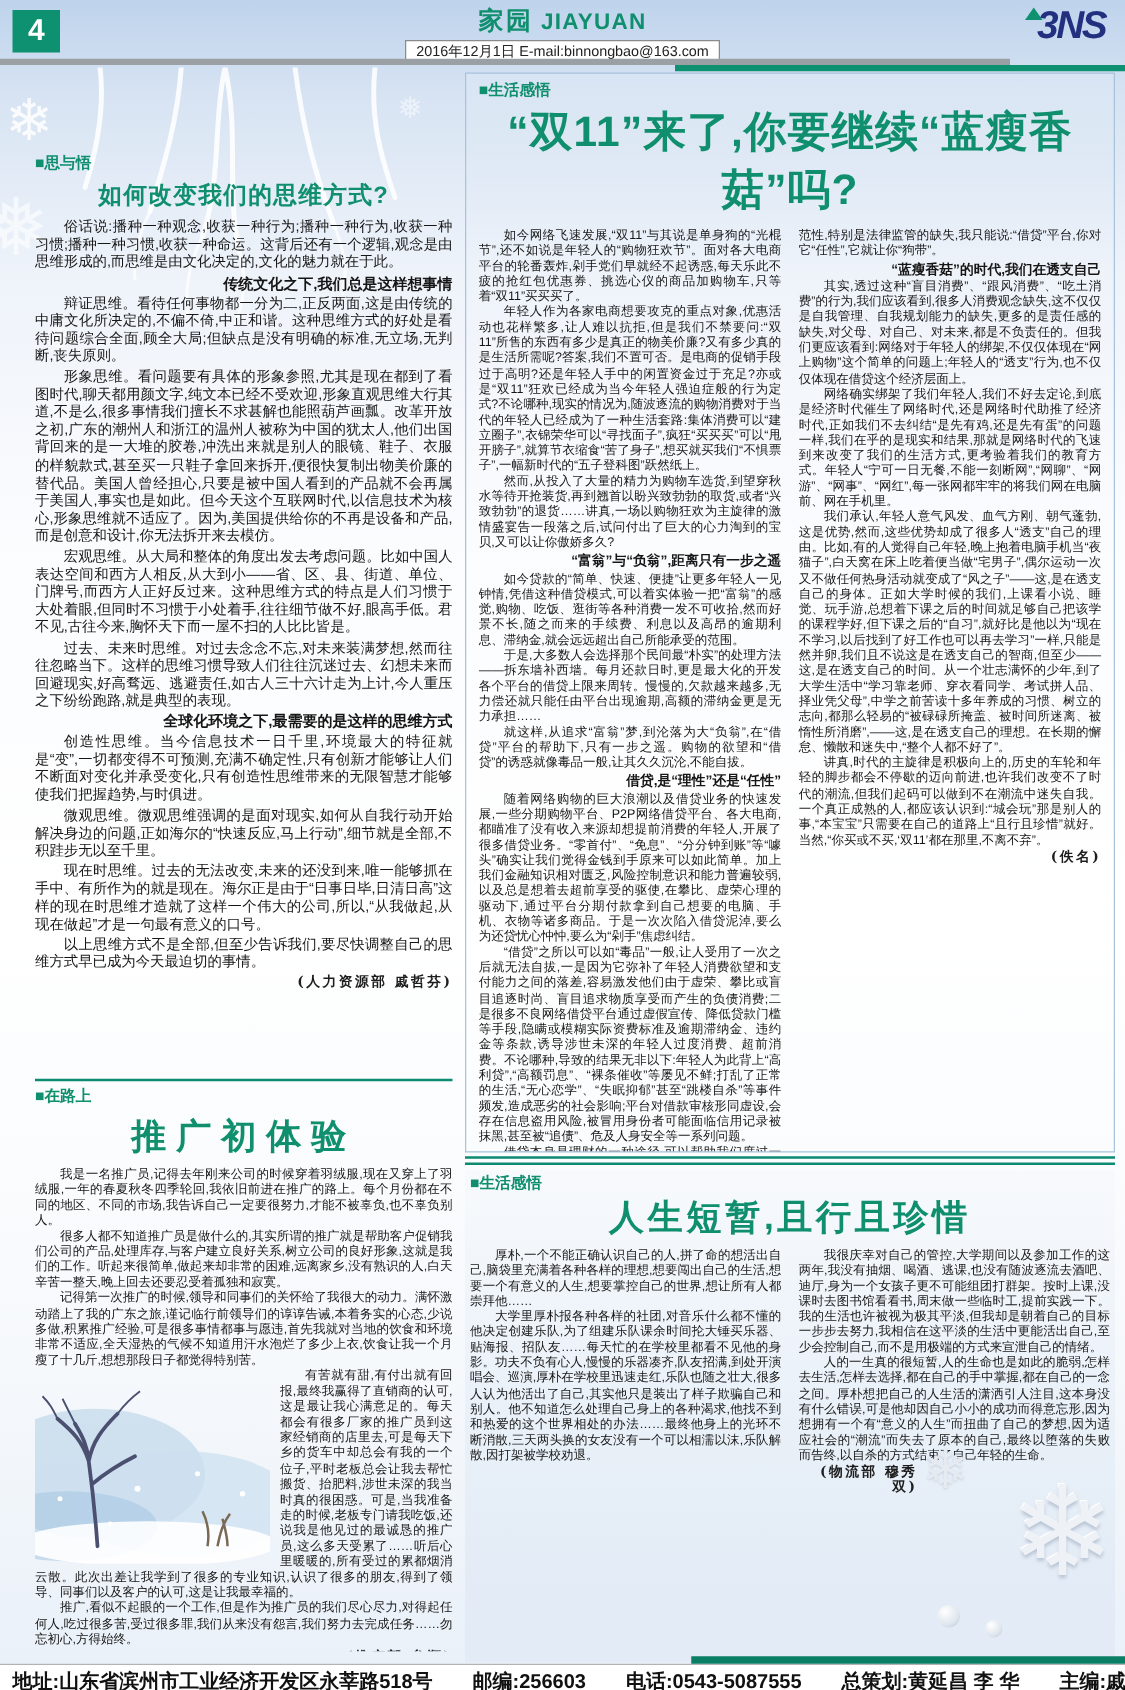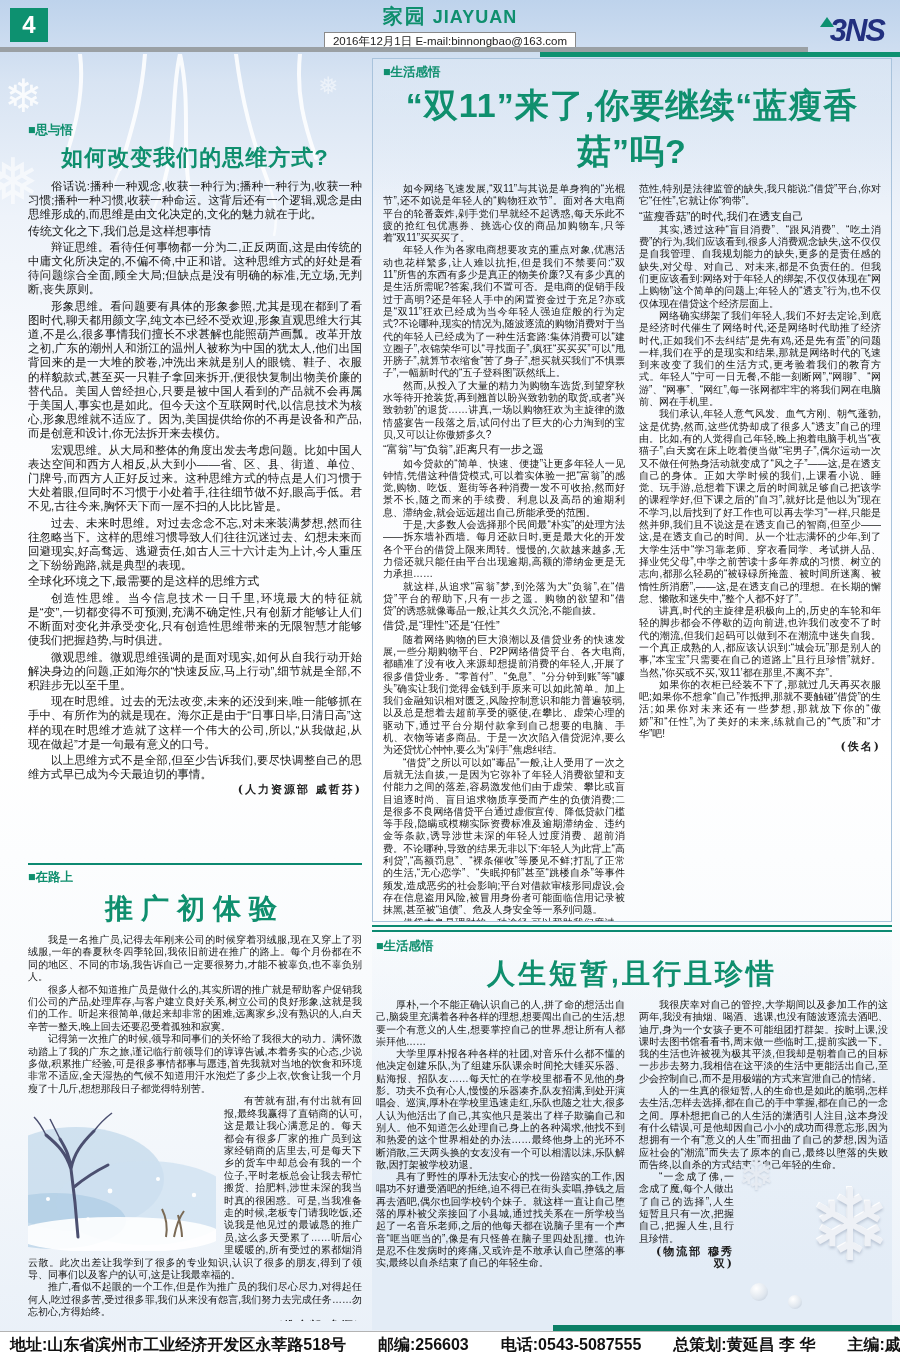--- a/index.html
+++ b/index.html
@@ -14,43 +14,43 @@
     background:linear-gradient(180deg,#bed3ec 0%,#d8e4f3 6%,#eef3fa 16%,#fbfcfe 32%,#ffffff 55%,#f6f9fc 80%,#e9f0f8 100%);}
   
   .header{position:absolute;left:0;top:0;width:100%;height:58px;}
   .pagenum{position:absolute;left:10px;top:8px;width:38px;height:34px;background:#0d9170;color:#fff;
     font-weight:bold;font-size:24px;display:flex;align-items:center;justify-content:center;}
   .masthead{position:absolute;left:0;right:0;top:3px;text-align:center;}
   .mh-cn{color:var(--green);font-weight:bold;font-size:20px;letter-spacing:2px;}
   .mh-py{color:var(--green);font-weight:bold;font-size:18px;margin-left:6px;letter-spacing:1px;}
   .datebox{display:inline-block;margin-top:2px;border:1px solid #8a8a8a;box-shadow:0 0 0 2px #fff inset;
     background:#fff;padding:1px 8px;font-size:11.5px;color:#222;}
-  .bns{position:absolute;right:16px;top:15px;font-style:italic;font-weight:900;font-size:31px;
+  .bns{position:absolute;right:16px;top:4px;font-style:italic;font-weight:900;font-size:31px;
     color:var(--navy);letter-spacing:-2px;line-height:1;}
   .bns-accent{display:inline-block;width:0;height:0;border-left:7px solid transparent;
     border-right:7px solid transparent;border-bottom:10px solid #0d9170;margin:0 -4px 14px -10px;}
   .bar-gray{position:absolute;left:0;top:47px;width:808px;height:5px;background:#9aa0a4;}
   .bar-green{position:absolute;left:540px;top:52px;width:360px;height:5px;background:#0d9170;}
   
   .col-left{position:absolute;left:28px;top:58px;width:334px;height:1268px;}
   .col-right{position:absolute;left:372px;top:58px;width:520px;height:1268px;}
   .sky-decor{position:absolute;left:-28px;top:-4px;width:364px;height:310px;pointer-events:none;}
   
   .sec-tag{color:var(--green);font-weight:bold;font-size:12.5px;}
   .art-title{color:var(--green);font-weight:bold;text-align:center;margin:4px 0 6px 0;}
   
   .blk{margin:0;color:var(--ink);text-align:justify;}
   .blk-p{text-indent:2em;}
   .lead{font-weight:normal;}
-  .blk-h{text-align:left;font-weight:normal;margin:2px 0;}
+  .blk-h{text-align:right;font-weight:bold;margin:2px 0;}
   .blk-sign{text-align:right;font-family:"DejaVu Serif","Liberation Serif",serif;font-weight:bold;
     font-size:11px;color:#1d1d1d;letter-spacing:2px;margin-top:1px;text-indent:0;}
   
   .art-thinking{position:relative;height:803px;overflow:hidden;padding-top:64px;box-sizing:border-box;}
-  .art-thinking .art-title{font-size:22px;letter-spacing:1px;}
+  .art-thinking .art-title{font-size:19px;letter-spacing:1px;}
   .art-thinking .body{font-size:11.5px;line-height:14.2px;}
   .art-thinking .body .blk{margin-bottom:2px;}
   .art-thinking .blk-h{font-size:12px;}
   .rule-teal{border-top:2px solid var(--teal);margin:2px 0 4px 0;}
   
   .art-promotion{position:relative;height:452px;overflow:hidden;}
   .art-promotion .art-title{font-size:28px;letter-spacing:8px;}
   .art-promotion .body{font-size:10px;line-height:12.4px;}
   .watercolor{float:left;width:198px;height:152px;margin:4px 8px 0 -10px;}
   
@@ -174,50 +174,47 @@
           <p class="blk blk-p">就这样,从追求“富翁”梦,到沦落为大“负翁”,在“借贷”平台的帮助下,只有一步之遥。购物的欲望和“借贷”的诱惑就像毒品一般,让其久久沉沦,不能自拔。</p>
           <div class="blk blk-h">借贷,是“理性”还是“任性”</div>
           <p class="blk blk-p">随着网络购物的巨大浪潮以及借贷业务的快速发展,一些分期购物平台、P2P网络借贷平台、各大电商,都瞄准了没有收入来源却想提前消费的年轻人,开展了很多借贷业务。“零首付”、“免息”、“分分钟到账”等“噱头”确实让我们觉得金钱到手原来可以如此简单。加上我们金融知识相对匮乏,风险控制意识和能力普遍较弱,以及总是想着去超前享受的驱使,在攀比、虚荣心理的驱动下,通过平台分期付款拿到自己想要的电脑、手机、衣物等诸多商品。于是一次次陷入借贷泥淖,要么为还贷忧心忡忡,要么为“剁手”焦虑纠结。</p>
           <p class="blk blk-p">“借贷”之所以可以如“毒品”一般,让人受用了一次之后就无法自拔,一是因为它弥补了年轻人消费欲望和支付能力之间的落差,容易激发他们由于虚荣、攀比或盲目追逐时尚、盲目追求物质享受而产生的负债消费;二是很多不良网络借贷平台通过虚假宣传、降低贷款门槛等手段,隐瞒或模糊实际资费标准及逾期滞纳金、违约金等条款,诱导涉世未深的年轻人过度消费、超前消费。不论哪种,导致的结果无非以下:年轻人为此背上“高利贷”,“高额罚息”、“裸条催收”等屡见不鲜;打乱了正常的生活,“无心恋学”、“失眠抑郁”甚至“跳楼自杀”等事件频发,造成恶劣的社会影响;平台对借款审核形同虚设,会存在信息盗用风险,被冒用身份者可能面临信用记录被抹黑,甚至被“追债”、危及人身安全等一系列问题。</p>
           <p class="blk blk-p">借贷本身是理财的一种途径,可以帮助我们度过一时的经济难关,然而考虑一下我们去借贷的初衷,貌似我们是在为自己创造难关。加上目前整个借贷行业的不规范性,特别是法律监管的缺失,我只能说:“借贷”平台,你对它“任性”,它就让你“狗带”。</p>
           <div class="blk blk-h">“蓝瘦香菇”的时代,我们在透支自己</div>
           <p class="blk blk-p">其实,透过这种“盲目消费”、“跟风消费”、“吃土消费”的行为,我们应该看到,很多人消费观念缺失,这不仅仅是自我管理、自我规划能力的缺失,更多的是责任感的缺失,对父母、对自己、对未来,都是不负责任的。但我们更应该看到:网络对于年轻人的绑架,不仅仅体现在“网上购物”这个简单的问题上;年轻人的“透支”行为,也不仅仅体现在借贷这个经济层面上。</p>
           <p class="blk blk-p">网络确实绑架了我们年轻人,我们不好去定论,到底是经济时代催生了网络时代,还是网络时代助推了经济时代,正如我们不去纠结“是先有鸡,还是先有蛋”的问题一样,我们在乎的是现实和结果,那就是网络时代的飞速到来改变了我们的生活方式,更考验着我们的教育方式。年轻人“宁可一日无餐,不能一刻断网”,“网聊”、“网游”、“网事”、“网红”,每一张网都牢牢的将我们网在电脑前、网在手机里。</p>
           <p class="blk blk-p">我们承认,年轻人意气风发、血气方刚、朝气蓬勃,这是优势,然而,这些优势却成了很多人“透支”自己的理由。比如,有的人觉得自己年轻,晚上抱着电脑手机当“夜猫子”,白天窝在床上吃着便当做“宅男子”,偶尔运动一次又不做任何热身活动就变成了“风之子”——这,是在透支自己的身体。正如大学时候的我们,上课看小说、睡觉、玩手游,总想着下课之后的时间就足够自己把该学的课程学好,但下课之后的“自习”,就好比是他以为“现在不学习,以后找到了好工作也可以再去学习”一样,只能是然并卵,我们且不说这是在透支自己的智商,但至少——这,是在透支自己的时间。从一个壮志满怀的少年,到了大学生活中“学习靠老师、穿衣看同学、考试拼人品、择业凭父母”,中学之前苦读十多年养成的习惯、树立的志向,都那么轻易的“被碌碌所掩盖、被时间所迷离、被惰性所消磨”,——这,是在透支自己的理想。在长期的懈怠、懒散和迷失中,“整个人都不好了”。</p>
           <p class="blk blk-p">讲真,时代的主旋律是积极向上的,历史的车轮和年轻的脚步都会不停歇的迈向前进,也许我们改变不了时代的潮流,但我们起码可以做到不在潮流中迷失自我。一个真正成熟的人,都应该认识到:“城会玩”那是别人的事,“本宝宝”只需要在自己的道路上“且行且珍惜”就好。当然,“你买或不买,‘双11’都在那里,不离不弃”。</p>
-          <p class="blk blk-p">如果你的衣柜已经装不下了,那就过几天再买衣服吧;如果你不想拿“自己”作抵押,那就不要触碰“借贷”的生活;如果你对未来还有一些梦想,那就放下你的“傲娇”和“任性”,为了美好的未来,练就自己的“气质”和“才华”吧!</p>
           <p class="blk blk-sign">(佚名)</p>
         </div>
     </article>
 
     <div class="rule-teal2"></div>
 
     <article class="art-life">
       <div class="sec-tag">■生活感悟</div>
       <h1 class="art-title">人生短暂,且行且珍惜</h1>
       <div class="life-cols">
         <div class="life-col">
             <p class="blk blk-p">厚朴,一个不能正确认识自己的人,拼了命的想活出自己,脑袋里充满着各种各样的理想,想要闯出自己的生活,想要一个有意义的人生,想要掌控自己的世界,想让所有人都崇拜他……</p>
             <p class="blk blk-p">大学里厚朴报各种各样的社团,对音乐什么都不懂的他决定创建乐队,为了组建乐队课余时间抡大锤买乐器、贴海报、招队友……每天忙的在学校里都看不见他的身影。功夫不负有心人,慢慢的乐器凑齐,队友招满,到处开演唱会、巡演,厚朴在学校里迅速走红,乐队也随之壮大,很多人认为他活出了自己,其实他只是装出了样子欺骗自己和别人。他不知道怎么处理自己身上的各种渴求,他找不到和热爱的这个世界相处的办法……最终他身上的光环不断消散,三天两头换的女友没有一个可以相濡以沫,乐队解散,因打架被学校劝退。</p>
-            <p class="blk blk-p">具有了野性的厚朴无法安心的找一份踏实的工作,因唱功不好遭受酒吧的拒绝,迫不得已在街头卖唱,挣钱之后再去酒吧,偶尔也回学校钓个妹子。就这样一直让自己堕落的厚朴被父亲接回了小县城,通过找关系在一所学校当起了一名音乐老师,之后的他每天都在说脑子里有一个声音“哐当哐当的”,像是有只怪兽在脑子里四处乱撞。也许是忍不住发病时的疼痛,又或许是不敢承认自己堕落的事实,最终以自杀结束了自己的年轻生命。</p>
           </div>
         <div class="life-col">
           <div>
               <p class="blk blk-p">我很庆幸对自己的管控,大学期间以及参加工作的这两年,我没有抽烟、喝酒、逃课,也没有随波逐流去酒吧、迪厅,身为一个女孩子更不可能组团打群架。按时上课,没课时去图书馆看看书,周末做一些临时工,提前实践一下。我的生活也许被视为极其平淡,但我却是朝着自己的目标一步步去努力,我相信在这平淡的生活中更能活出自己,至少会控制自己,而不是用极端的方式来宣泄自己的情绪。</p>
               <p class="blk blk-p">人的一生真的很短暂,人的生命也是如此的脆弱,怎样去生活,怎样去选择,都在自己的手中掌握,都在自己的一念之间。厚朴想把自己的人生活的潇洒引人注目,这本身没有什么错误,可是他却因自己小小的成功而得意忘形,因为想拥有一个有“意义的人生”而扭曲了自己的梦想,因为适应社会的“潮流”而失去了原本的自己,最终以堕落的失败而告终,以自杀的方式结束了自己年轻的生命。</p>
             </div>
           <div>
             <div class="snowflakes">
               <span class="flake-big">❄</span>
               <span class="flake-small">❄</span>
               <span class="pearl p1"></span>
               <span class="pearl p2"></span>
             </div>
             <div>
-                <p class="blk blk-p">“一念成了佛,一念成了魔,每个人做出了自己的选择”,人生短暂且只有一次,把握自己,把握人生,且行且珍惜。</p>
                 <p class="blk blk-sign">(物流部 穆秀双)</p>
               </div>
           </div>
         </div>
       </div>
     </article>
   </div>
 
   <div class="footer">
     <div class="fbar-green"></div>

